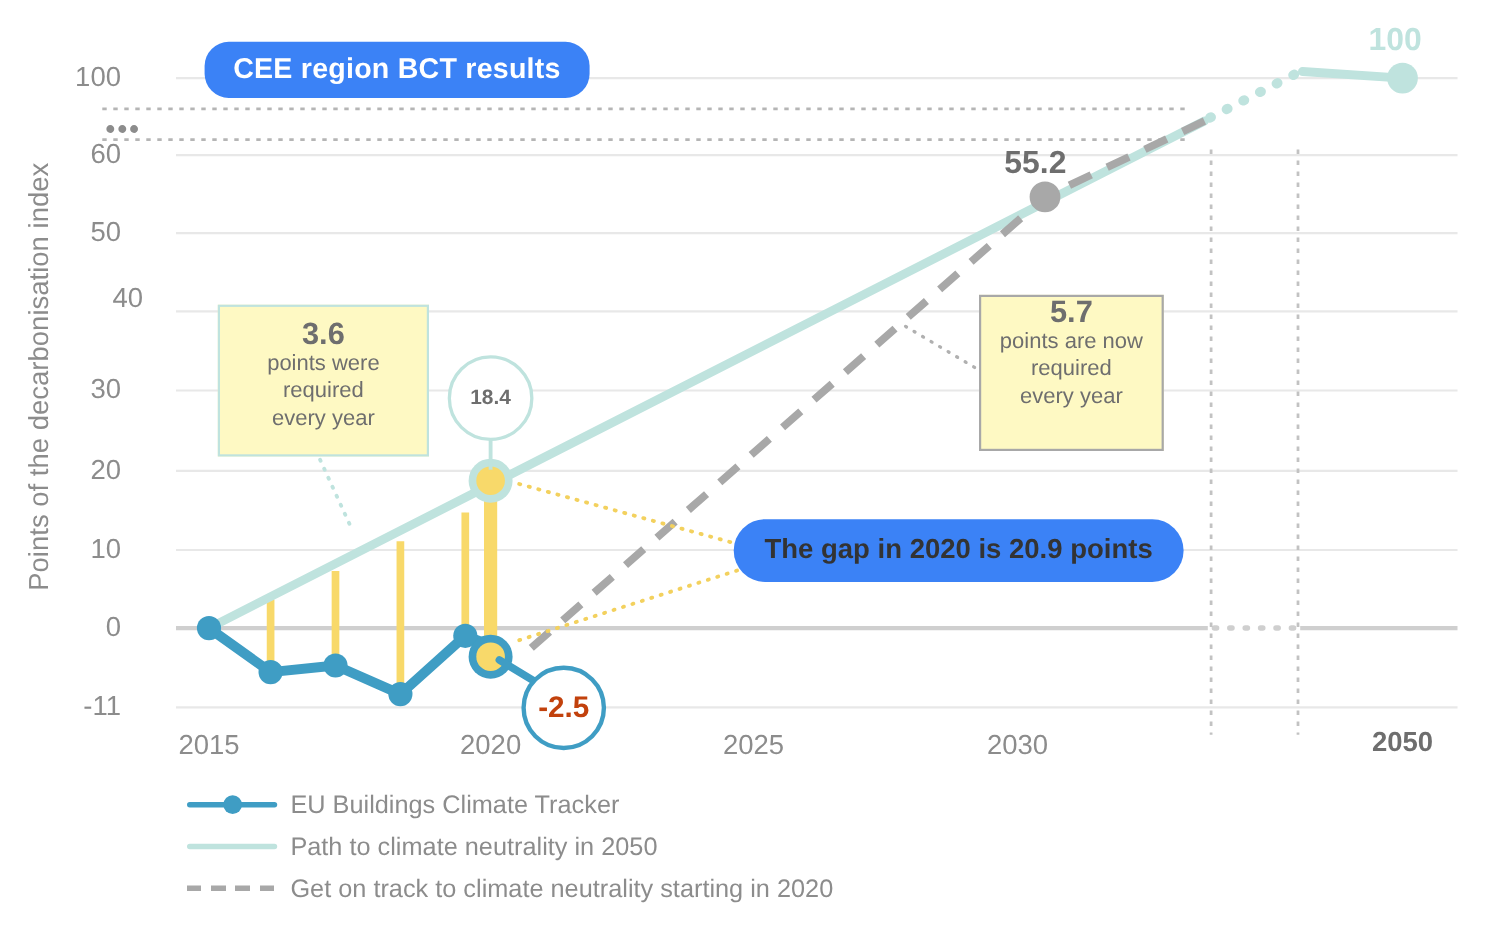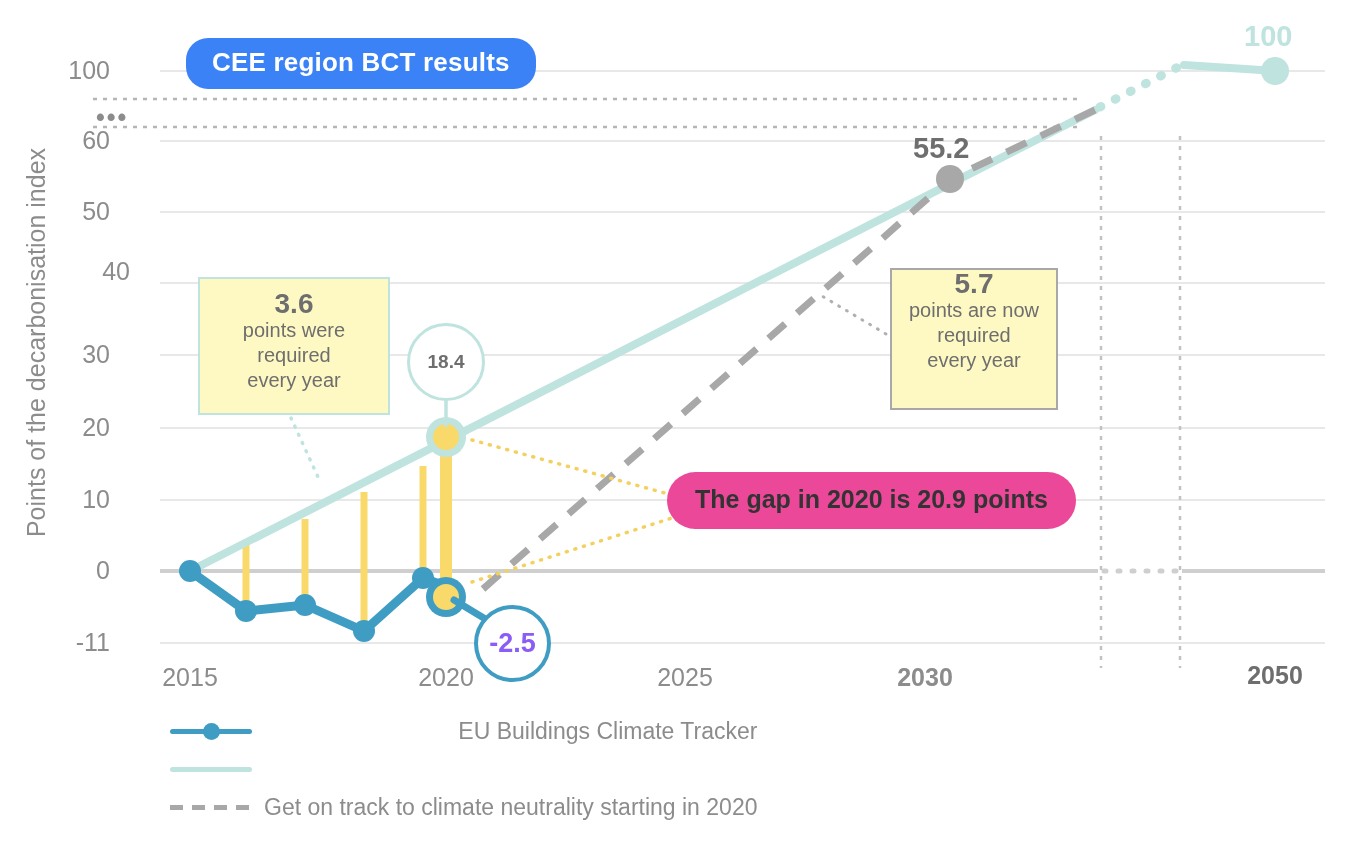--- a/index.html
+++ b/index.html
@@ -30,21 +30,21 @@
     position:absolute;left:186px;top:38px;
     background:#3b82f6;color:#ffffff;
     font-size:26px;font-weight:bold;
     padding:9px 26px 11px 26px;
     border-radius:22px;
     letter-spacing:.2px;
   }
 
   .gap-pill{
     position:absolute;left:667px;top:472px;
-    background:#ec4899;color:#333333;
+    background:#3b82f6;color:#333333;
     font-size:25px;font-weight:bold;
     padding:13px 28px 15px 28px;
     border-radius:30px;
     white-space:nowrap;
   }
 
   .callout{
     position:absolute;background:#fef9c3;
     text-align:center;color:#6e6e6e;
     font-size:20px;line-height:25px;
@@ -53,31 +53,31 @@
   .callout .big{display:block;font-size:28px;font-weight:bold;color:#6e6e6e;margin-bottom:2px;}
   .callout.left{left:198px;top:277px;width:192px;height:138px;border:2px solid #bfe3de;padding-top:12px;}
   .callout.right{left:890px;top:268px;width:168px;height:142px;border:2px solid #a8a8a8;padding-top:1px;}
 
   .bubble{
     position:absolute;border-radius:50%;
     display:flex;align-items:center;justify-content:center;
     background:#ffffff;font-weight:bold;box-sizing:border-box;
   }
   .bubble.teal{left:407px;top:323px;width:78px;height:78px;border:3px solid #bfe3de;color:#6e6e6e;font-size:19px;}
-  .bubble.blue{left:474px;top:605px;width:77px;height:77px;border:4px solid #3f9dc4;color:#8b5cf6;font-size:27px;}
+  .bubble.blue{left:474px;top:605px;width:77px;height:77px;border:4px solid #3f9dc4;color:#c2410c;font-size:27px;}
 
   .dotval{position:absolute;font-weight:bold;white-space:nowrap;}
   .dotval.grey{left:913px;top:132px;color:#6e6e6e;font-size:29px;}
   .dotval.teal{left:1244px;top:20px;color:#bfe3de;font-size:29px;}
 
   .ydots{position:absolute;left:96px;top:103px;color:#8c8c8c;font-size:25px;font-weight:bold;letter-spacing:2px;}
 
   
   #legend{position:absolute;left:170px;top:712px;}
-  .leg-row{display:flex;align-items:center;height:38px;justify-content:space-between;}
+  .leg-row{display:flex;align-items:center;height:38px;}
   .leg-key{width:82px;height:22px;position:relative;margin-right:12px;flex:0 0 82px;}
   .leg-text{color:#8c8c8c;font-size:23px;white-space:nowrap;}
   .k-solid-blue{position:absolute;left:0;top:9px;width:82px;height:5px;background:#3f9dc4;border-radius:3px;}
   .k-dot-blue{position:absolute;left:33px;top:3px;width:17px;height:17px;border-radius:50%;background:#3f9dc4;}
   .k-solid-teal{position:absolute;left:0;top:9px;width:82px;height:5px;background:#bfe3de;border-radius:3px;}
   .k-dash{position:absolute;left:0;top:9px;width:82px;height:5px;
           background:repeating-linear-gradient(to right,#a8a8a8 0,#a8a8a8 13px,transparent 13px,transparent 22px);}
 </style>
 </head>
 <body>
@@ -171,21 +171,21 @@
   <div class="lbl ytick" style="left:0px;top:257px;padding-left:20px;">40</div>
   <div class="lbl ytick" style="left:0px;top:340px;">30</div>
   <div class="lbl ytick" style="left:0px;top:413px;">20</div>
   <div class="lbl ytick" style="left:0px;top:485px;">10</div>
   <div class="lbl ytick" style="left:0px;top:556px;">0</div>
   <div class="lbl ytick" style="left:0px;top:628px;">-11</div>
 
   <div class="lbl xtick" style="left:130px;top:663px;width:120px;">2015</div>
   <div class="lbl xtick" style="left:386px;top:663px;width:120px;">2020</div>
   <div class="lbl xtick" style="left:625px;top:663px;width:120px;">2025</div>
-  <div class="lbl xtick" style="left:865px;top:663px;width:120px;font-weight:bold;">2030</div>
+  <div class="lbl xtick" style="left:865px;top:663px;width:120px;">2030</div>
   <div class="lbl xtick bold" style="left:1215px;top:661px;width:120px;">2050</div>
 
   <div class="callout left">
     <span class="big">3.6</span>
     <span>points were</span><br>
     <span>required</span><br>
     <span>every year</span>
   </div>
 
   <div class="callout right">
@@ -208,20 +208,21 @@
       <span class="leg-key">
         <span class="k-solid-blue"></span>
           <span class="k-dot-blue"></span>
       </span>
       <span class="leg-text">EU Buildings Climate Tracker</span>
     </div>
     <div class="leg-row">
       <span class="leg-key">
         <span class="k-solid-teal"></span>
       </span>
+      <span class="leg-text">Path to climate neutrality in 2050</span>
     </div>
     <div class="leg-row">
       <span class="leg-key">
         <span class="k-dash"></span>
       </span>
       <span class="leg-text">Get on track to climate neutrality starting in 2020</span>
     </div>
   </div>
 
 </div>

